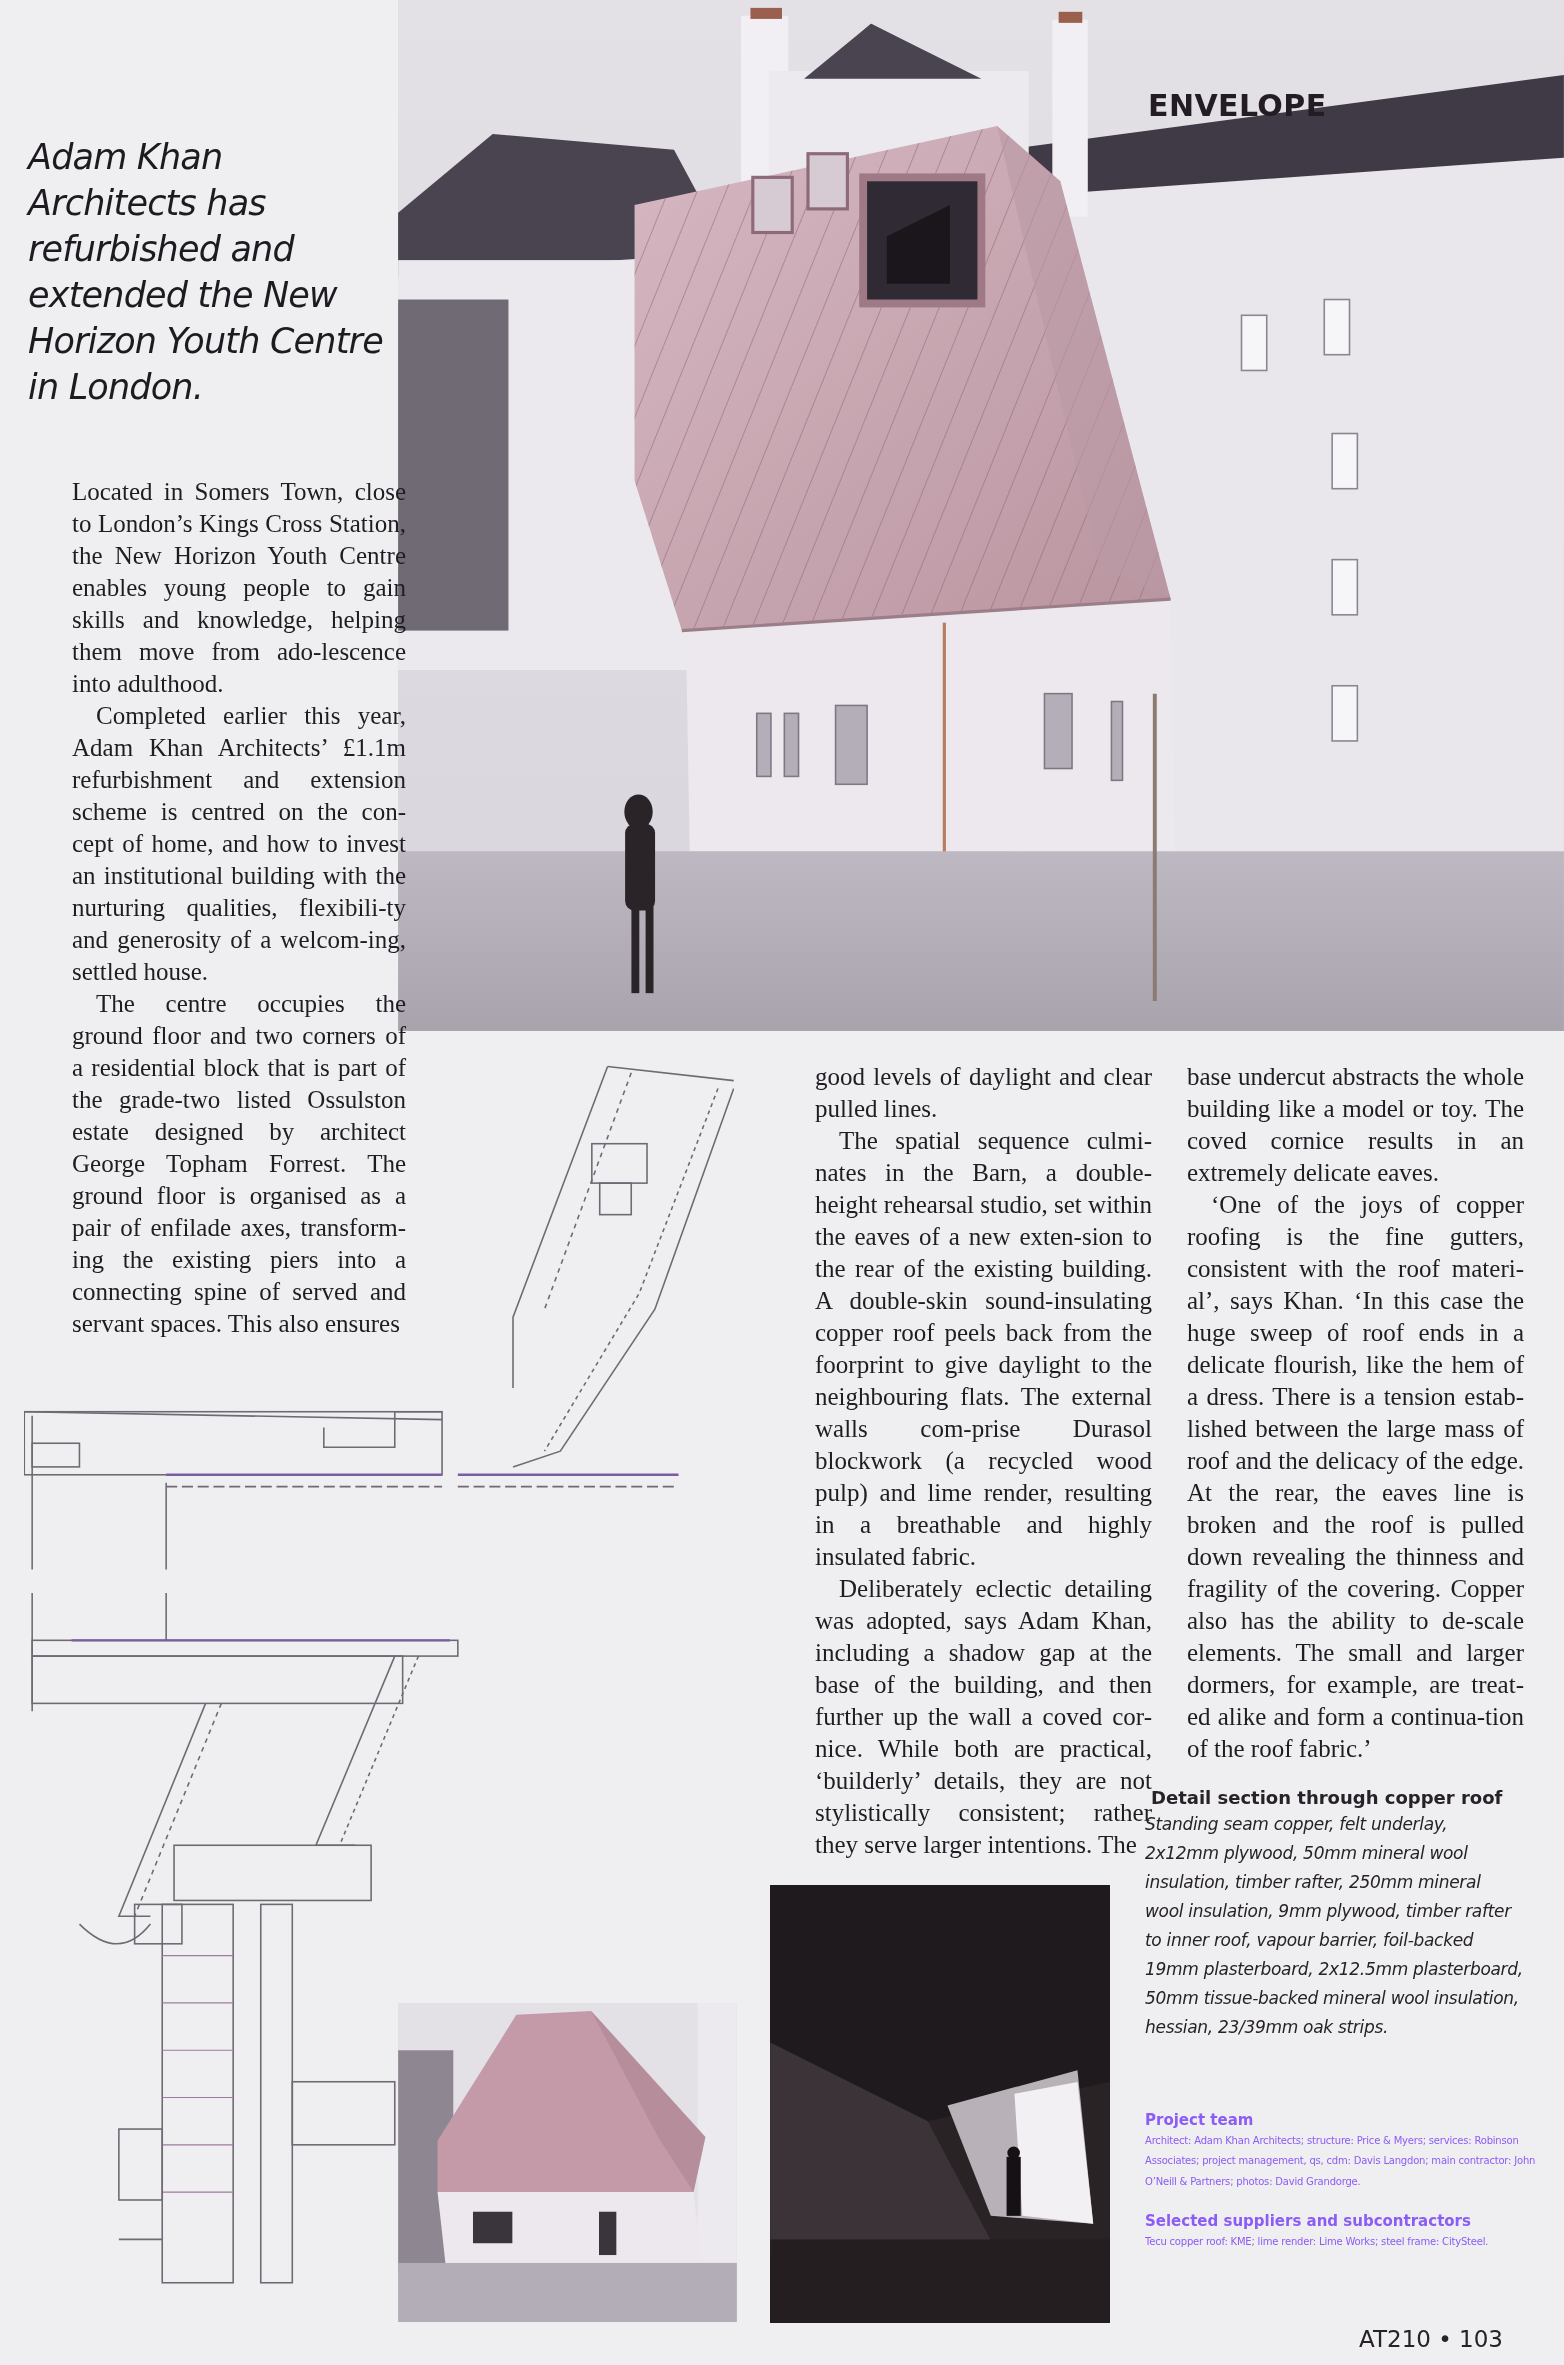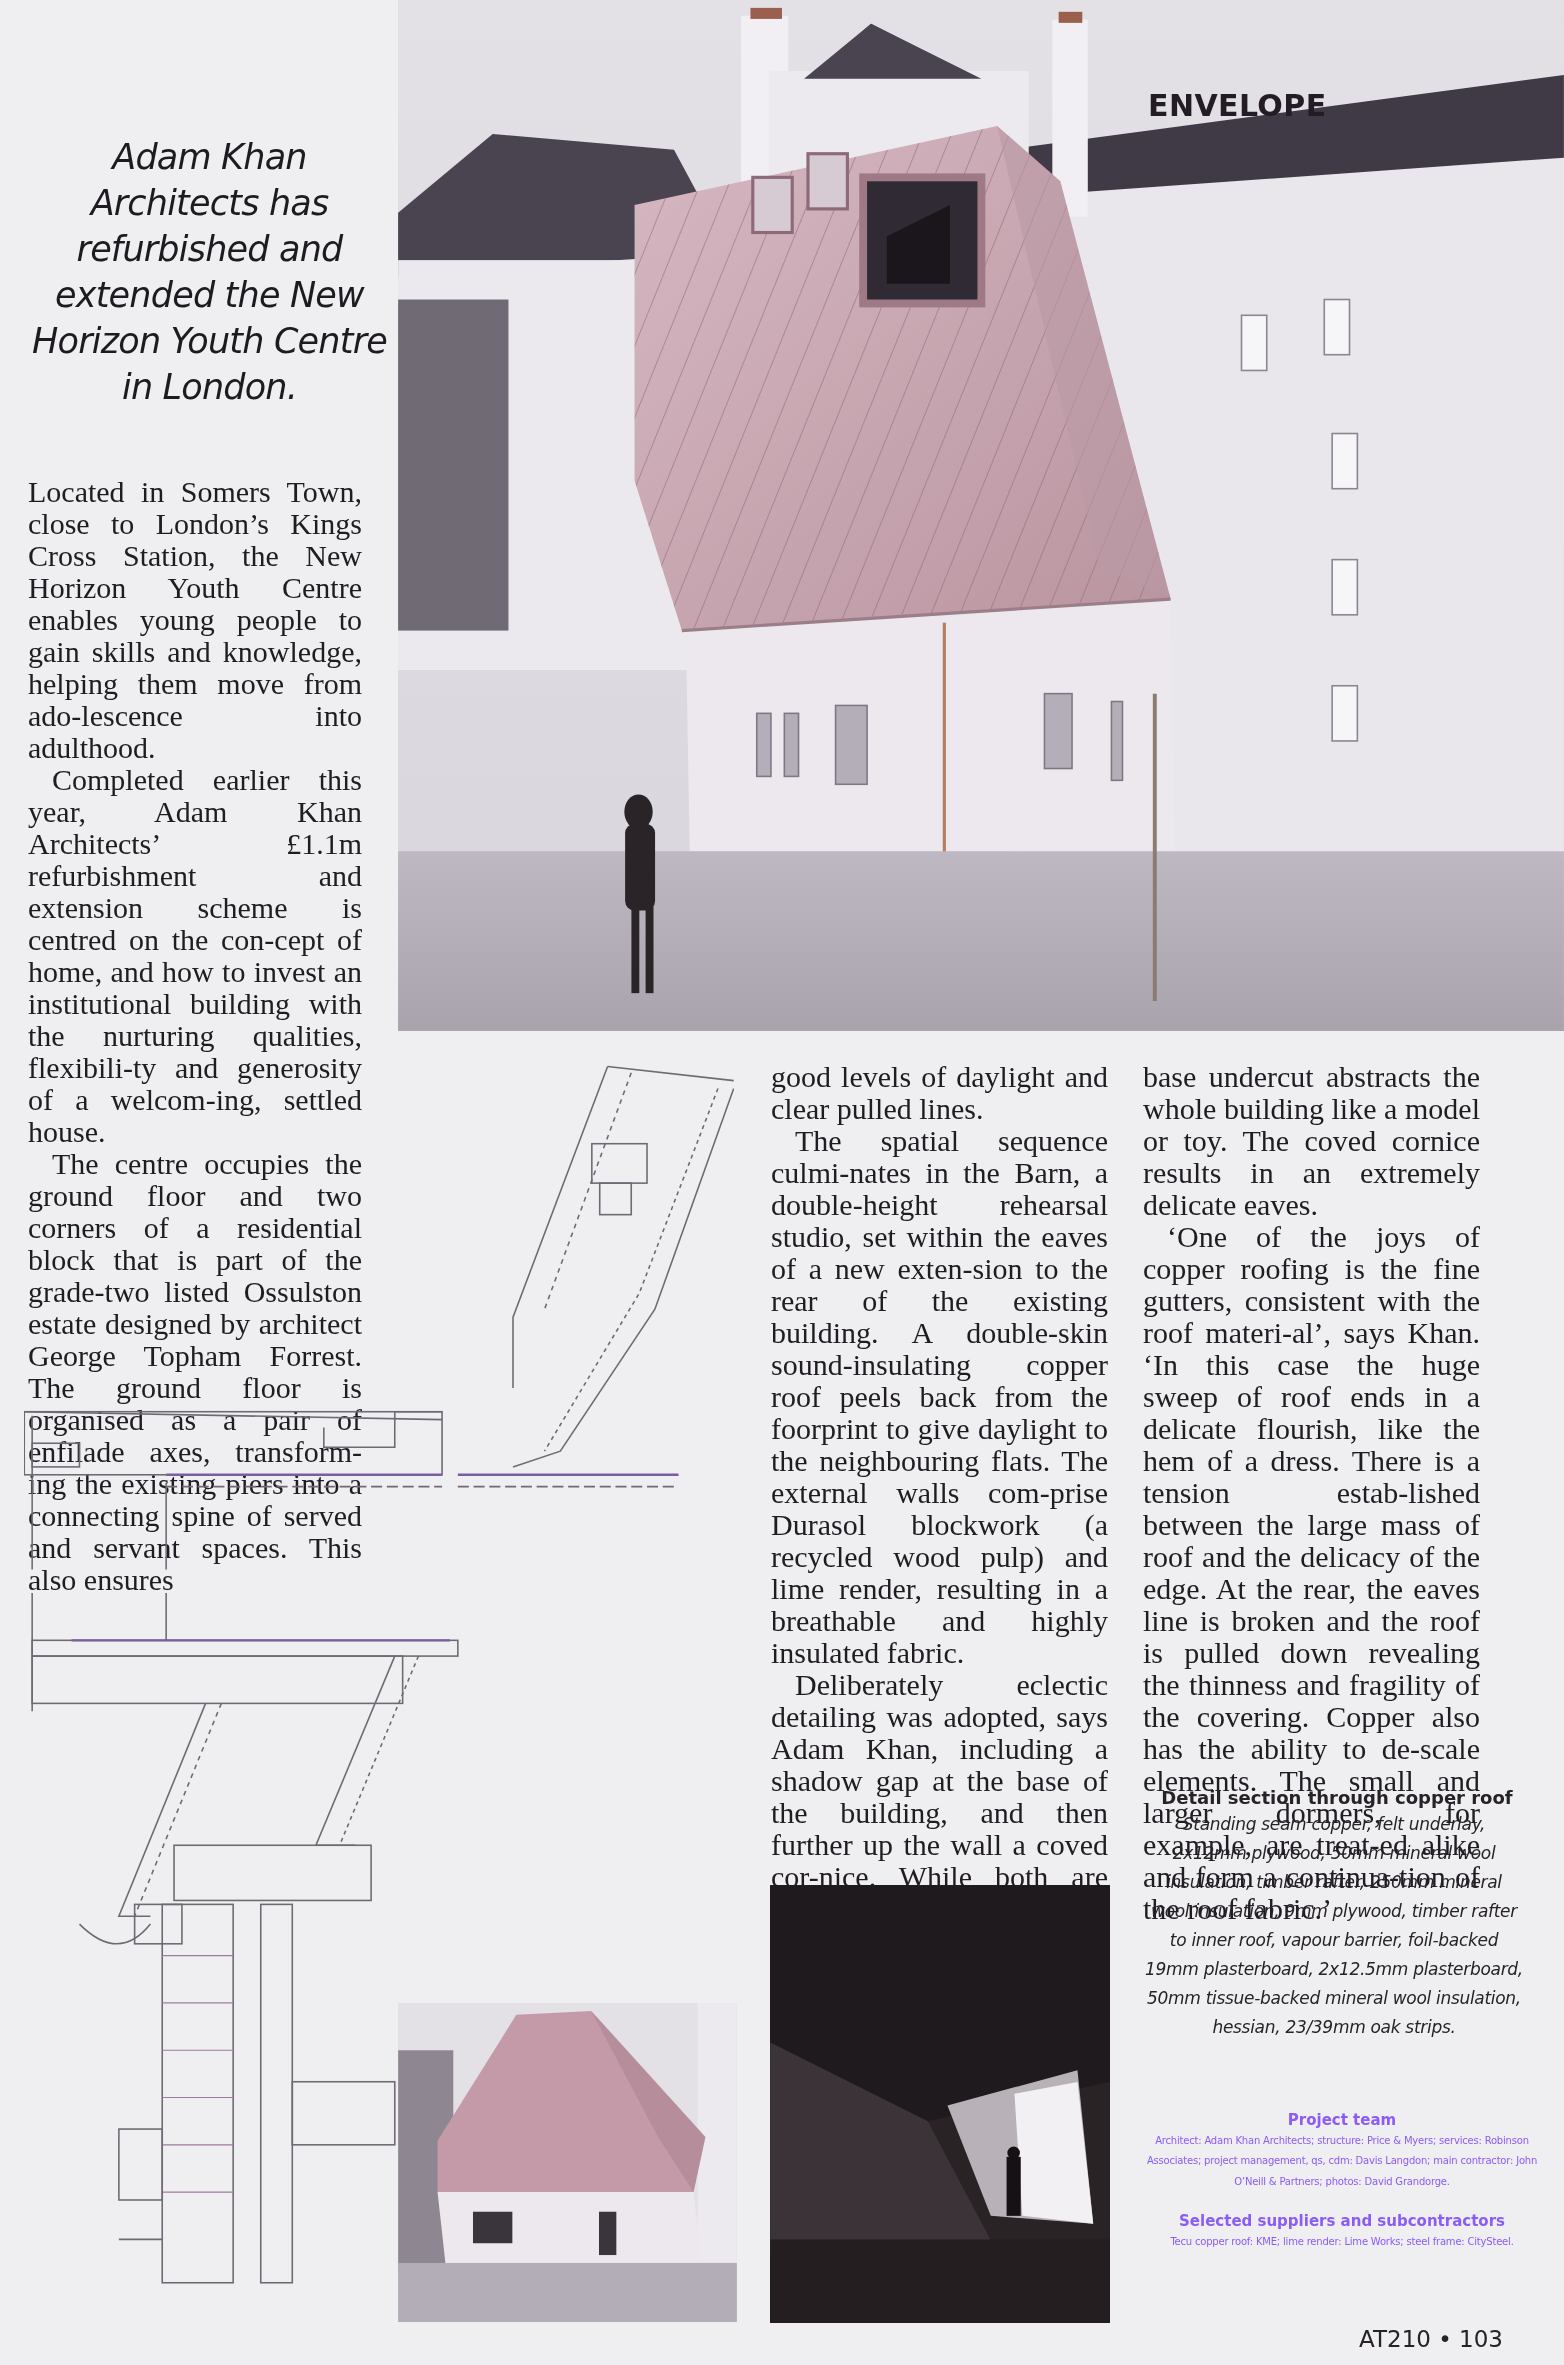--- a/index.html
+++ b/index.html
@@ -1,23 +1,23 @@
 <!DOCTYPE html>
 <html style="font-size:12.6px"><head>
 <meta charset="utf-8">
 <style>
   html,body{margin:0;padding:0;}
   body{width:1564px;height:2366px;position:relative;overflow:hidden;background:#efeef1;
        font-family:"Liberation Serif","DejaVu Serif",serif;color:#1f1c22;}
-  .abs{position:absolute;text-align:center;}
+  .abs{position:absolute;}
   .standfirst{left:28px;top:134px;width:363px;font-family:"DejaVu Sans","Liberation Sans",sans-serif;
       font-style:italic;font-size:35px;line-height:46px;color:#1d1a20;letter-spacing:-0.8px;}
   .standfirst .kicker{font-weight:bold;display:block;}
   .standfirst .deck{display:block;}
-  .col{font-size:30px;line-height:32px;text-align:justify;hyphens:auto;color:#1f1c22;}
+  .col{font-size:25px;line-height:32px;text-align:justify;hyphens:auto;color:#1f1c22;margin-left:44px;}
   .col p{margin:0;}
   .col p.ind{text-indent:24px;}
   #col1{left:28px;top:476px;width:334px;}
   #col2{left:771px;top:1061px;width:337px;}
   #col3{left:1143px;top:1061px;width:337px;}
 
   .photo{overflow:hidden;}
   #photo-main{left:398px;top:0;width:1166px;height:1031px;background:#d8d5dc;}
   #photo-small{left:398px;top:2003px;width:339px;height:319px;background:#dcd8dc;}
   #photo-interior{left:770px;top:1885px;width:340px;height:438px;background:#2a2326;}

